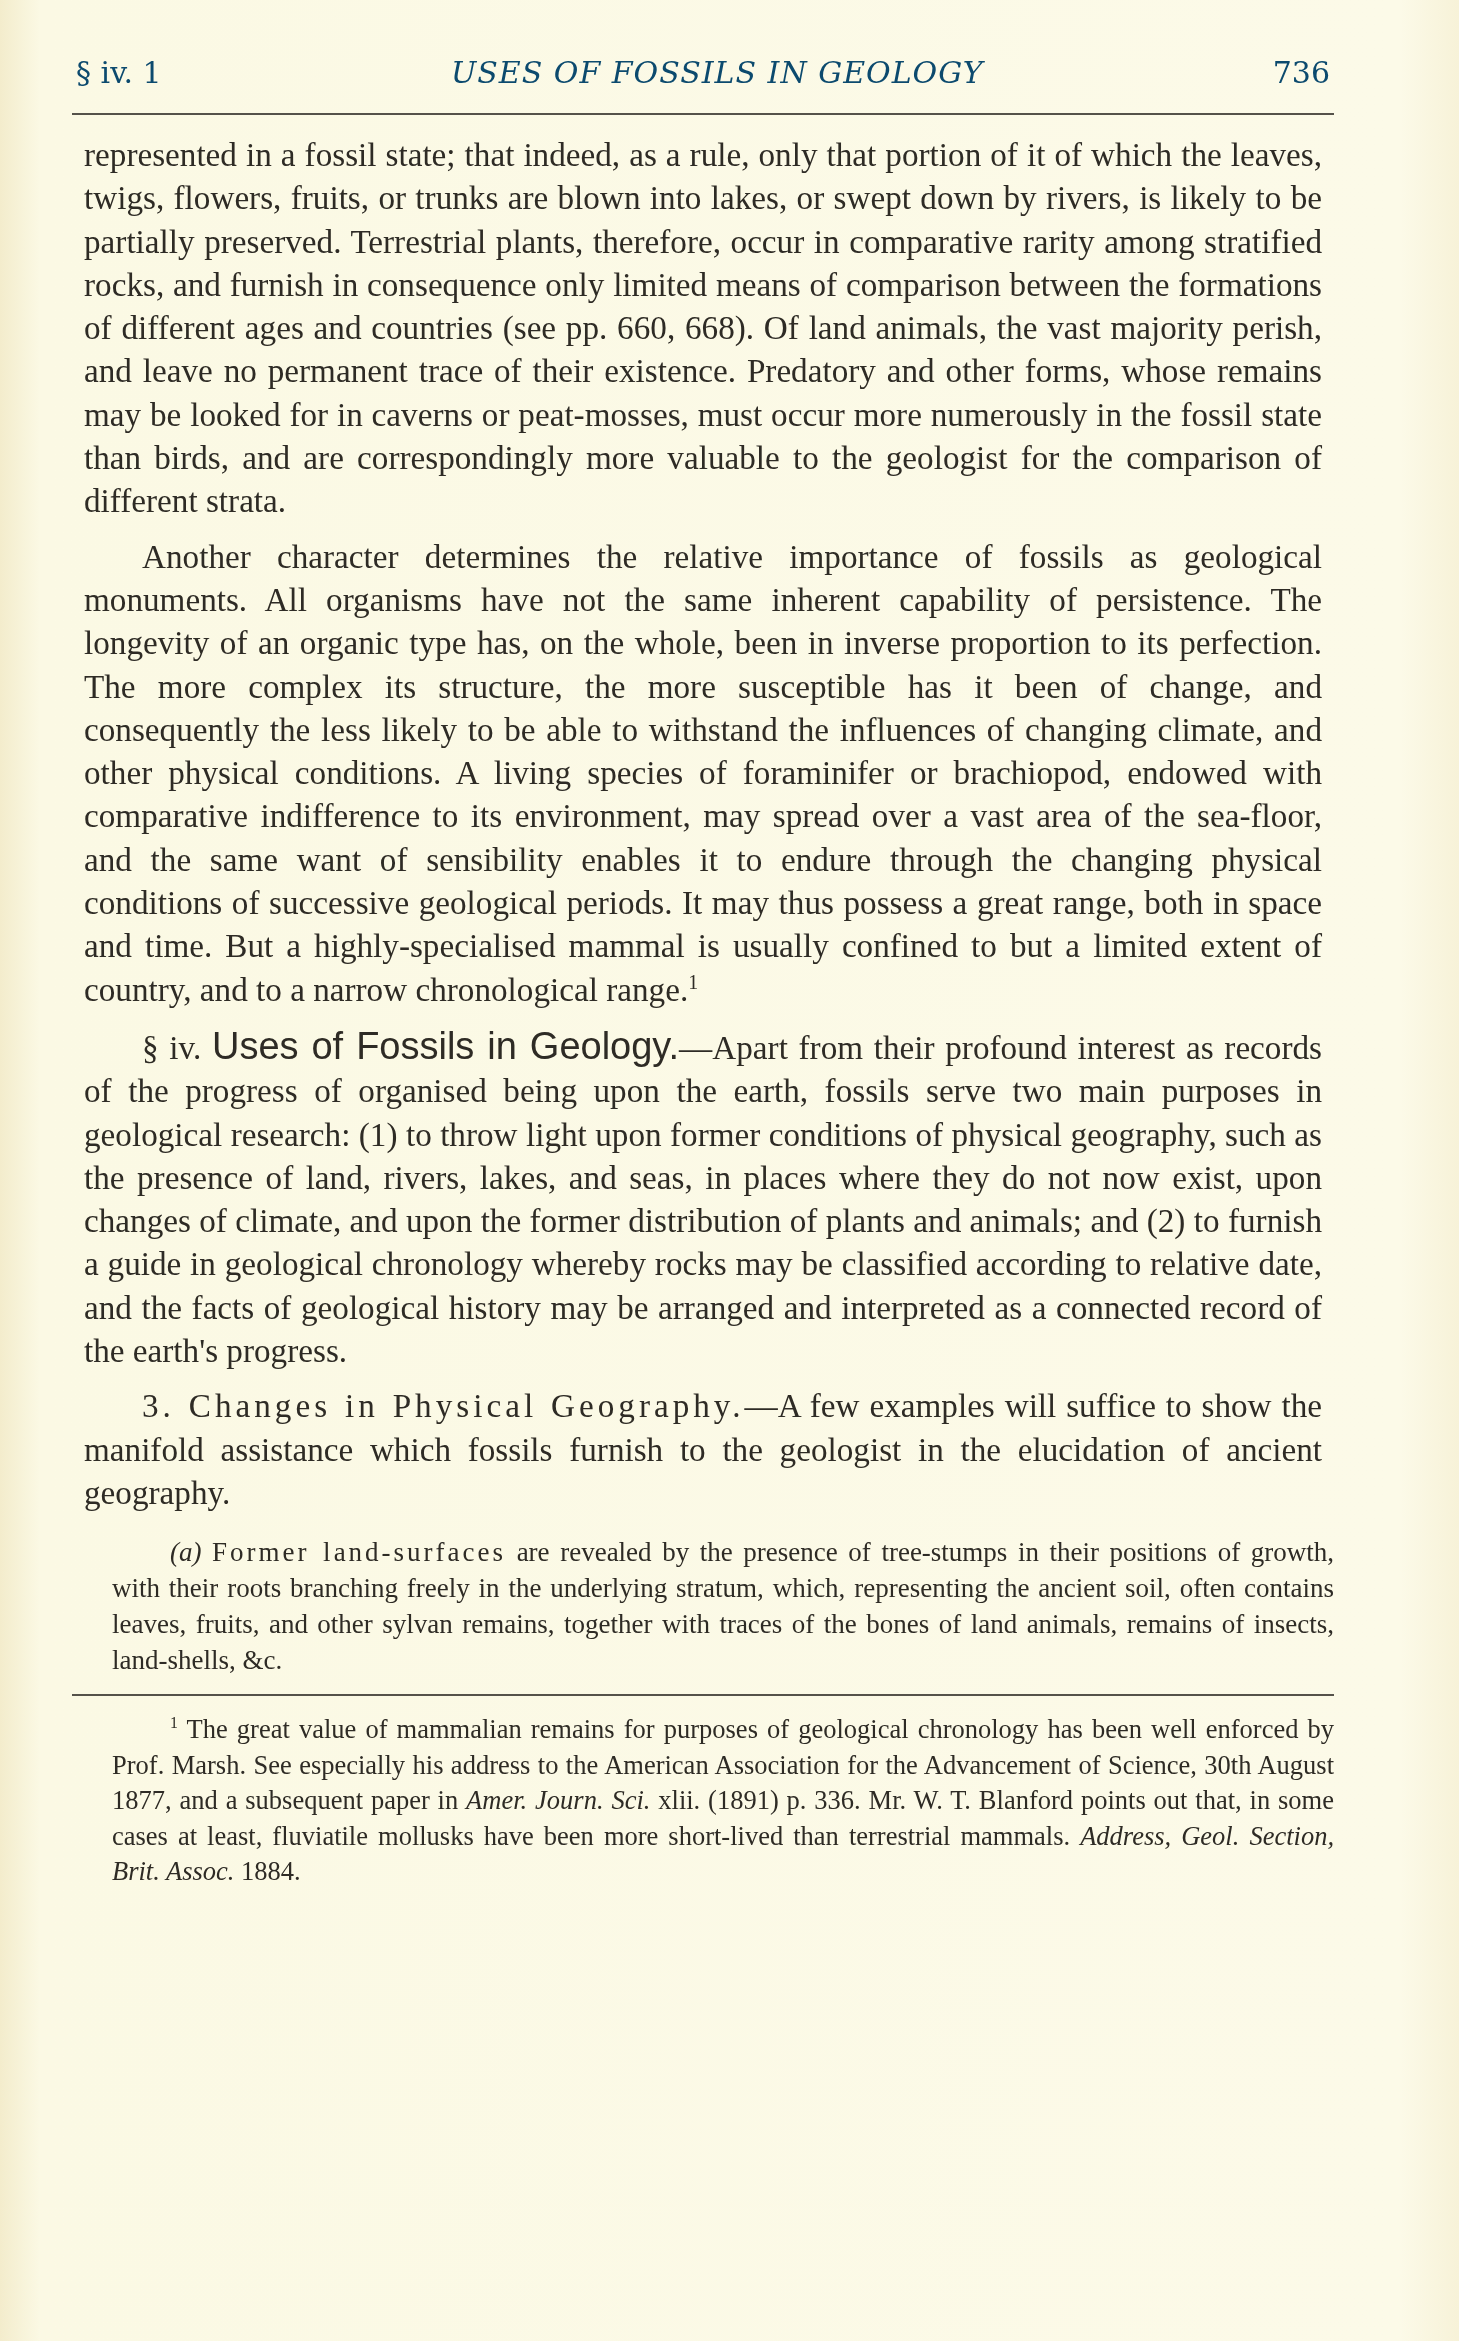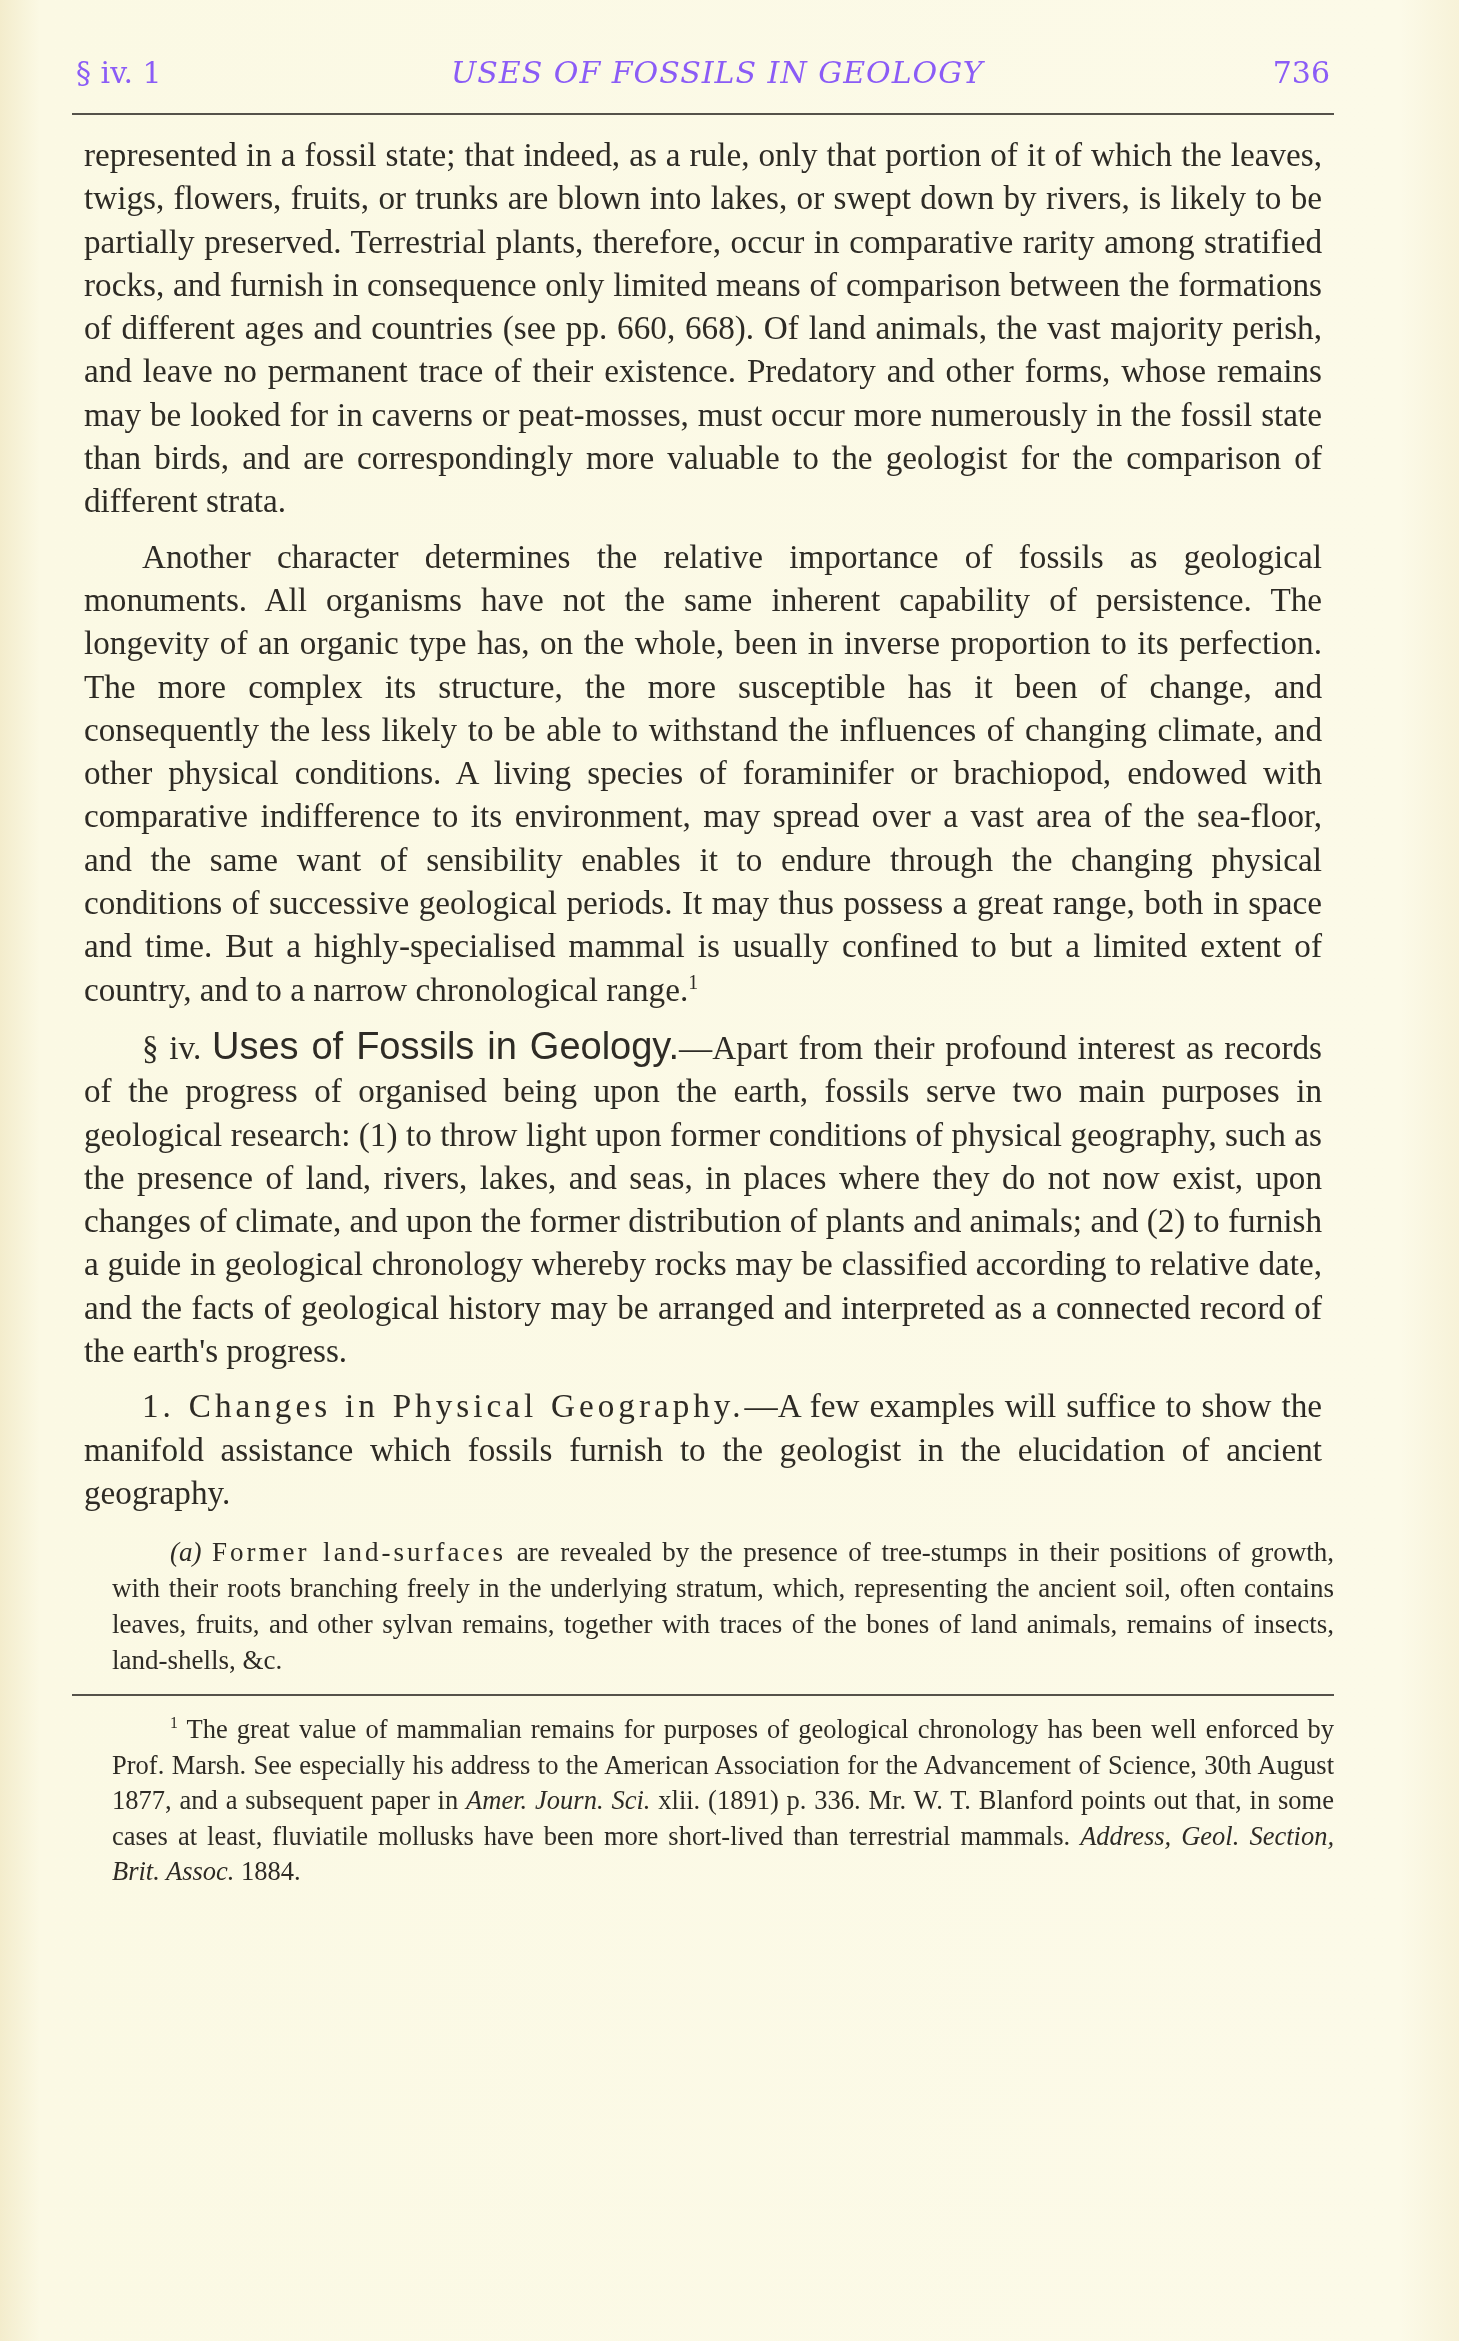--- a/index.html
+++ b/index.html
@@ -9,21 +9,21 @@
     background: #fbf9e4;
     background-image: linear-gradient(90deg, #f3eccc 0px, #fbf9e4 40px, #fcfae8 1400px, #f7f2d8 1459px);
     color: #2e2b25;
     font-family: "DejaVu Serif", "Liberation Serif", serif;
     position: relative;
     overflow: hidden;
   }
   .page { position: absolute; left: 72px; top: 55px; width: 1262px; }
   .running-head {
     display: flex; justify-content: space-between; align-items: baseline;
-    font-size: 30px; color: #8b5cf6; padding: 0 4px;
+    font-size: 30px; color: #0c4a6e; padding: 0 4px;
     height: 44px;
   }
   .running-head .title { font-style: italic; letter-spacing: 1px; }
   .rule-top { border-top: 2px solid #55524a; margin-top: 14px; margin-bottom: 18px; }
   .body-text {
     font-family: "Liberation Serif", "DejaVu Serif", serif;
     font-size: 33.2px; line-height: 43.3px; text-align: justify; margin: 0;
   }
   .body-text p { margin: 12px; }
   .indent { text-indent: 58px; margin-left: 40px; }
@@ -51,21 +51,21 @@
     <span>§ iv. 1</span>
     <span class="title">USES OF FOSSILS IN GEOLOGY</span>
     <span>736</span>
   </div>
   <div class="rule-top"></div>
 
   <div class="body-text">
     <p>represented in a fossil state; that indeed, as a rule, only that portion of it of which the leaves, twigs, flowers, fruits, or trunks are blown into lakes, or swept down by rivers, is likely to be partially preserved. Terrestrial plants, therefore, occur in comparative rarity among stratified rocks, and furnish in consequence only limited means of comparison between the formations of different ages and countries (see pp. 660, 668). Of land animals, the vast majority perish, and leave no permanent trace of their existence. Predatory and other forms, whose remains may be looked for in caverns or peat-mosses, must occur more numerously in the fossil state than birds, and are correspondingly more valuable to the geologist for the comparison of different strata.</p>
     <p class="indent"><span>Another character determines the relative importance of fossils as geological monuments. All organisms have not the same inherent capability of persistence. The longevity of an organic type has, on the whole, been in inverse proportion to its perfection. The more complex its structure, the more susceptible has it been of change, and consequently the less likely to be able to withstand the influences of changing climate, and other physical conditions. A living species of foraminifer or brachiopod, endowed with comparative indifference to its environment, may spread over a vast area of the sea-floor, and the same want of sensibility enables it to endure through the changing physical conditions of successive geological periods. It may thus possess a great range, both in space and time. But a highly-specialised mammal is usually confined to but a limited extent of country, and to a narrow chronological range.</span><sup>1</sup></p>
     <p class="indent gap-sm"><span>§ iv.</span> <span class="section-heading">Uses of Fossils in Geology.</span><span>—Apart from their profound interest as records of the progress of organised being upon the earth, fossils serve two main purposes in geological research: (1) to throw light upon former conditions of physical geography, such as the presence of land, rivers, lakes, and seas, in places where they do not now exist, upon changes of climate, and upon the former distribution of plants and animals; and (2) to furnish a guide in geological chronology whereby rocks may be classified according to relative date, and the facts of geological history may be arranged and interpreted as a connected record of the earth's progress.</span></p>
-    <p class="indent"><span class="spaced">1. Changes in Physical Geography.</span><span>—A few examples will suffice to show the manifold assistance which fossils furnish to the geologist in the elucidation of ancient geography.</span></p>
+    <p class="indent"><span class="spaced">3. Changes in Physical Geography.</span><span>—A few examples will suffice to show the manifold assistance which fossils furnish to the geologist in the elucidation of ancient geography.</span></p>
   </div>
 
   <div class="small-text indent"><em>(a)</em> <span class="spaced-s">Former land-surfaces</span> <span>are revealed by the presence of tree-stumps in their positions of growth, with their roots branching freely in the underlying stratum, which, representing the ancient soil, often contains leaves, fruits, and other sylvan remains, together with traces of the bones of land animals, remains of insects, land-shells, &amp;c.</span></div>
 
   <div class="rule-foot"></div>
 
   <div class="footnote indent"><sup>1</sup> <span>The great value of mammalian remains for purposes of geological chronology has been well enforced by Prof. Marsh. See especially his address to the American Association for the Advancement of Science, 30th August 1877, and a subsequent paper in</span> <em>Amer. Journ. Sci.</em> <span>xlii. (1891) p. 336. Mr. W. T. Blanford points out that, in some cases at least, fluviatile mollusks have been more short-lived than terrestrial mammals.</span> <em>Address, Geol. Section, Brit. Assoc.</em> <span>1884.</span></div>
 </div>
 
 </body></html>

